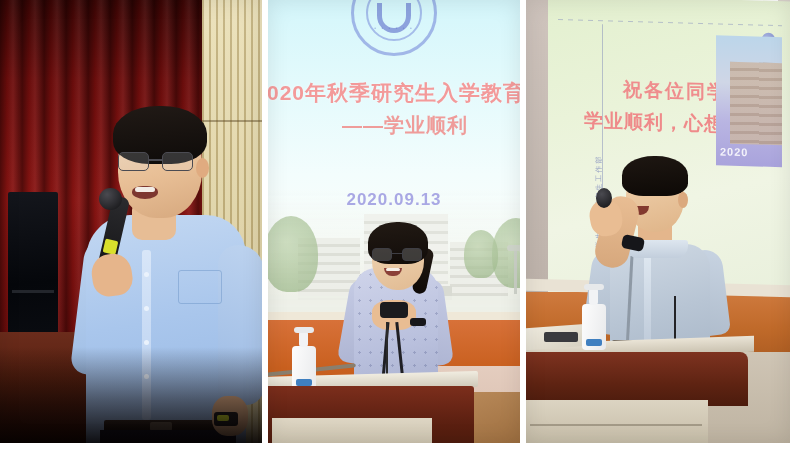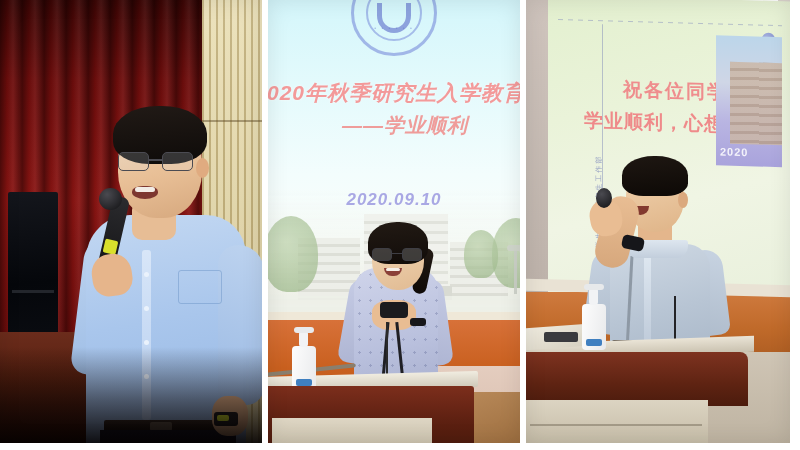--- a/index.html
+++ b/index.html
@@ -4,21 +4,21 @@
 <style>
   * { margin:0; padding:0; box-sizing:border-box; }
   html,body { width:800px; height:450px; overflow:hidden; background:#ffffff;
               font-family:"Liberation Sans","DejaVu Sans",sans-serif; }
 
   .collage { position:relative; width:800px; height:450px; background:#ffffff;
              display:flex; gap:6px; }
 
   .panel { position:relative; overflow:hidden; height:443px; }
   .p1 { width:262px; }
-  .p2 { width:252px;font-style:italic; }
+  .p2 { width:252px; }
   .p3 { width:264px; }
 
   
   .curtain {
     position:absolute; inset:0;
     background:
       repeating-linear-gradient(90deg,
         rgba(0,0,0,.40) 0px, rgba(0,0,0,.05) 7px, rgba(255,255,255,.06) 13px, rgba(0,0,0,.38) 22px),
       linear-gradient(180deg,#3d0605 0%,#6e0d0c 18%,#8a1412 45%,#6d0c0b 80%,#2a0403 100%);
   }
@@ -367,21 +367,21 @@
         <div class="lamp l2"></div>
         <div class="ground"></div>
       </div>
       <div class="emblem">
         <div class="emblem-in"></div>
         <div class="emblem-u"></div>
         <div class="emblem-dots">• • • • • •</div>
       </div>
       <div class="slide-title">020年秋季研究生入学教育</div>
       <div class="slide-sub">——学业顺利</div>
-      <div class="slide-date">2020.09.10</div>
+      <div class="slide-date">2020.09.13</div>
     </div>
 
     <div class="stage2"></div>
     <div class="wall2"></div>
     <div class="wood2"></div>
 
     <div>
       <div class="w-armL"></div>
       <div class="w-armR"></div>
       <div class="w-body"></div>

